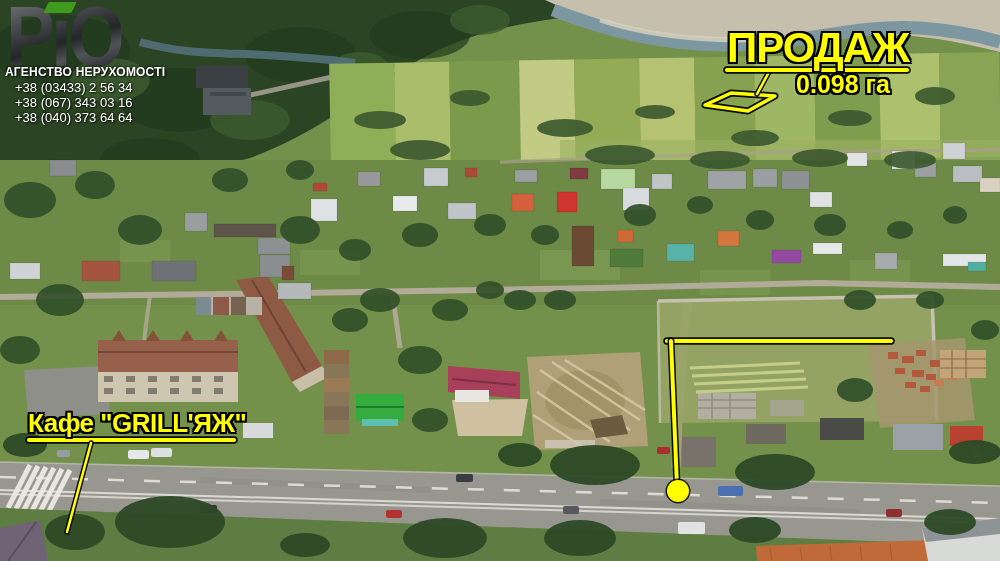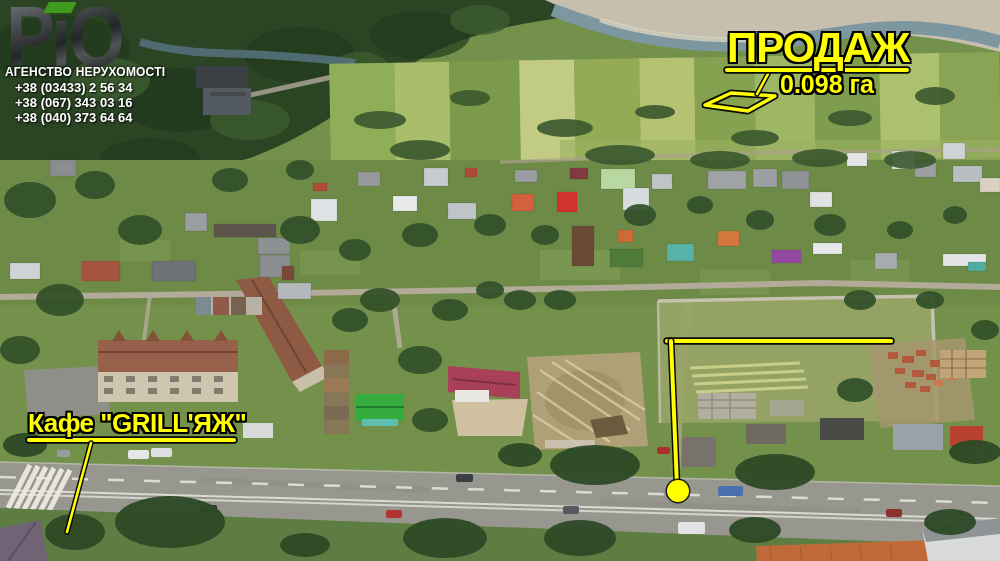--- a/index.html
+++ b/index.html
@@ -17,21 +17,21 @@
   .w7{stroke-width:7}  .w4{stroke-width:4}
   
   .ann{
     position:absolute;color:var(--accent,#ffff00);font-weight:bold;white-space:nowrap;line-height:1;
     text-shadow:-2px -2px 0 var(--outline,#000),2px -2px 0 var(--outline,#000),
                 -2px 2px 0 var(--outline,#000),2px 2px 0 var(--outline,#000),
                 -2px 0 0 var(--outline,#000),2px 0 0 var(--outline,#000),
                 0 -2px 0 var(--outline,#000),0 2px 0 var(--outline,#000);
   }
   .sale-label{left:727px;top:27px;font-size:42px;letter-spacing:-1px;}
-  .sale-area{left:780px;top:72px;width:126px;text-align:left;font-size:25px;}
+  .sale-area{left:780px;top:72px;width:126px;text-align:center;font-size:25px;}
   .street-label{left:666px;top:309px;font-size:29px;letter-spacing:-.5px;}
   .cafe-label{left:28px;top:410px;font-size:26px;letter-spacing:-.5px;}
   
   .logo{
     position:absolute;left:6px;top:-7px;font-size:86px;font-weight:bold;letter-spacing:-4px;
     transform:scaleX(.85);transform-origin:left top;color:#2b2e30;line-height:1;
   }
   @supports ((-webkit-background-clip:text)){
     .logo{
       background:linear-gradient(165deg,#7b7e81 0%,#4a4d50 30%,#232527 55%,#515457 70%,#121314 100%);
@@ -39,21 +39,21 @@
     }
   }
   .logo-dot{position:absolute;left:46px;top:2px;width:28px;height:11px;transform:skewX(-26deg);
     background:var(--logo-dot,#3f9a1d);border-radius:1px;}
   .agency{
     position:absolute;left:5px;top:65px;font-size:12px;font-weight:bold;color:#fff;letter-spacing:.2px;
     text-shadow:1px 1px 2px rgba(0,0,0,.9),-1px -1px 2px rgba(0,0,0,.5);
     text-align:center;
   }
   .phones{
-    position:absolute;left:13px;top:80px;font-size:13px;font-weight:bold;color:#fff;line-height:15px;
+    position:absolute;left:13px;top:80px;font-size:13px;font-weight:normal;color:#fff;line-height:15px;
     text-shadow:1px 1px 2px rgba(0,0,0,.9),-1px -1px 2px rgba(0,0,0,.5);
     text-align:center;
   }
   .phones div{padding-left:2px;}
 </style>
 </head>
 <body>
 
 <div class="stage">
 

